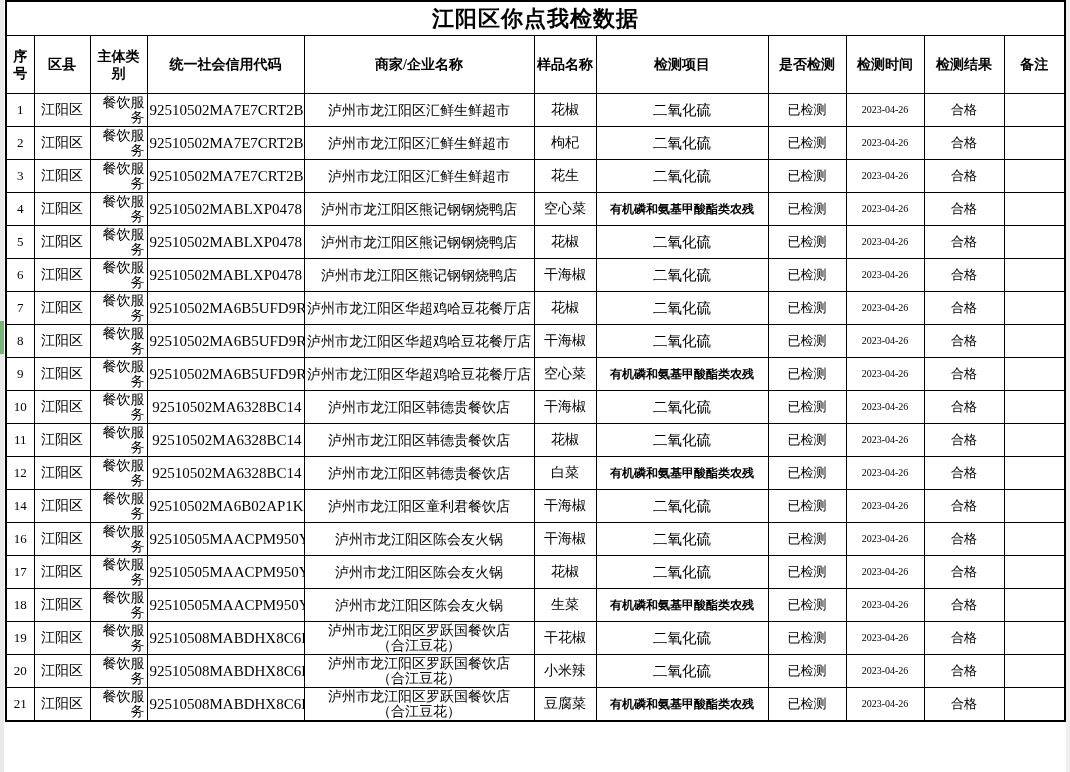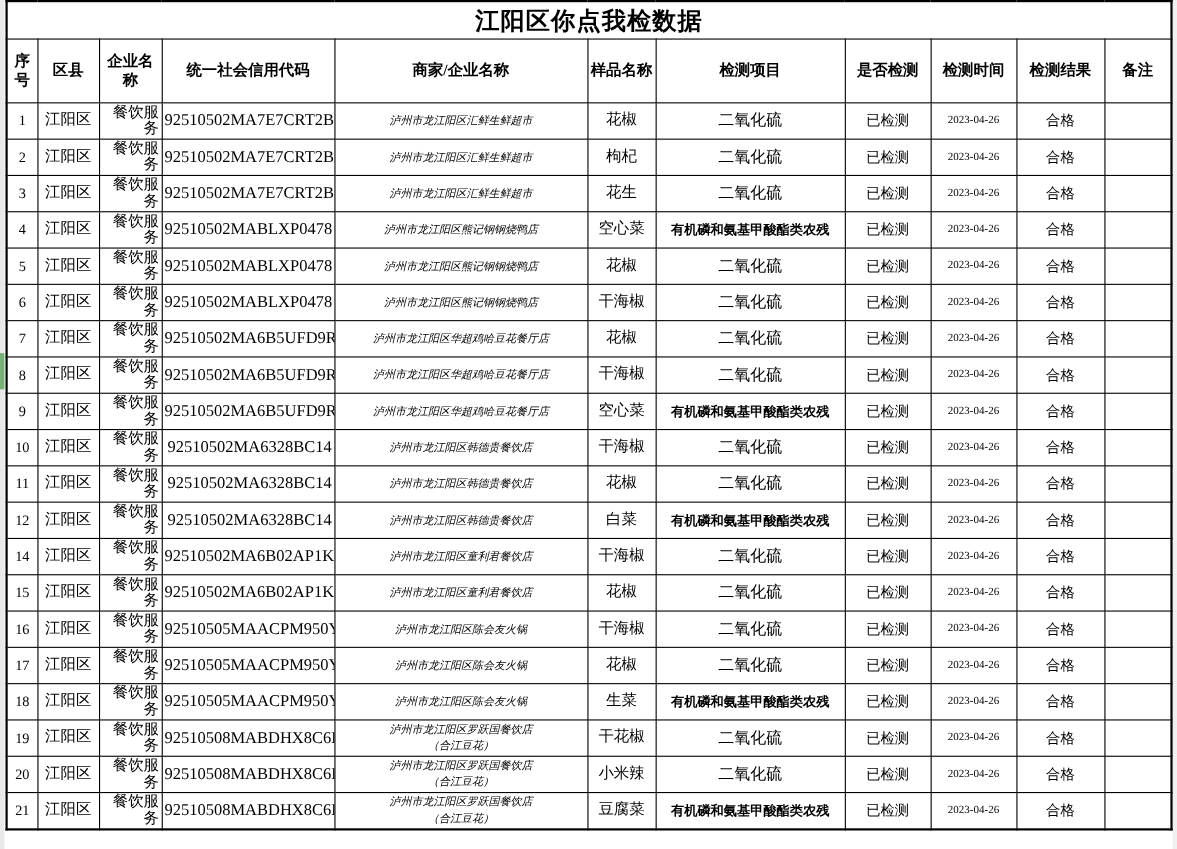--- a/index.html
+++ b/index.html
@@ -27,21 +27,21 @@
   tr.title-row td{
     height:33px;border-bottom:1px solid #000;
     font-size:22px;font-weight:bold;letter-spacing:1px;
   }
   tr.header-row th{height:57px;font-weight:bold;font-size:14px;line-height:17px;}
   tr.data-row{height:32px;}
   tr.data-row td{height:32px;}
   td.c-no{font-size:13px;}
   td.c-category{font-size:14px;line-height:15px;text-align:right;}
   td.c-code{font-size:15px;text-align:right;}
-  td.c-merchant{font-size:10px;line-height:15px;white-space:pre-line;font-style:italic;}
+  td.c-merchant{font-size:14px;line-height:15px;white-space:pre-line;}
   td.c-item{font-size:14.5px;}
   td.c-item.item-long{
     font-family:Liberation Sans, sans-serif;
     font-size:12px;font-weight:600;
   }
   td.c-tested,td.c-result{font-size:13px;}
   td.c-time{font-size:10px;font-family:Liberation Serif, serif;}
 </style>
 </head>
 <body>
@@ -64,21 +64,21 @@
     <col style="width:80px">
       <col style="width:61px">
   </colgroup>
   <thead>
     <tr class="title-row">
       <td colspan="11">江阳区你点我检数据</td>
     </tr>
     <tr class="header-row">
       <th>序号</th>
       <th>区县</th>
-      <th>企业名称</th>
+      <th>主体类别</th>
       <th>统一社会信用代码</th>
       <th>商家/企业名称</th>
       <th>样品名称</th>
       <th>检测项目</th>
       <th>是否检测</th>
       <th>检测时间</th>
       <th>检测结果</th>
       <th>备注</th>
     </tr>
   </thead>
@@ -246,33 +246,20 @@
     <td class="c-code">92510502MA6B02AP1K</td>
     <td class="c-merchant">泸州市龙江阳区童利君餐饮店</td>
     <td class="c-sample">干海椒</td>
     <td class="c-item">二氧化硫</td>
     <td class="c-tested">已检测</td>
     <td class="c-time">2023-04-26</td>
     <td class="c-result">合格</td>
     <td class="c-note"></td>
   </tr>
       <tr class="data-row">
-    <td class="c-no">15</td>
-    <td class="c-district">江阳区</td>
-    <td class="c-category">餐饮服务</td>
-    <td class="c-code">92510502MA6B02AP1K</td>
-    <td class="c-merchant">泸州市龙江阳区童利君餐饮店</td>
-    <td class="c-sample">花椒</td>
-    <td class="c-item">二氧化硫</td>
-    <td class="c-tested">已检测</td>
-    <td class="c-time">2023-04-26</td>
-    <td class="c-result">合格</td>
-    <td class="c-note"></td>
-  </tr>
-      <tr class="data-row">
     <td class="c-no">16</td>
     <td class="c-district">江阳区</td>
     <td class="c-category">餐饮服务</td>
     <td class="c-code">92510505MAACPM950Y</td>
     <td class="c-merchant">泸州市龙江阳区陈会友火锅</td>
     <td class="c-sample">干海椒</td>
     <td class="c-item">二氧化硫</td>
     <td class="c-tested">已检测</td>
     <td class="c-time">2023-04-26</td>
     <td class="c-result">合格</td>

